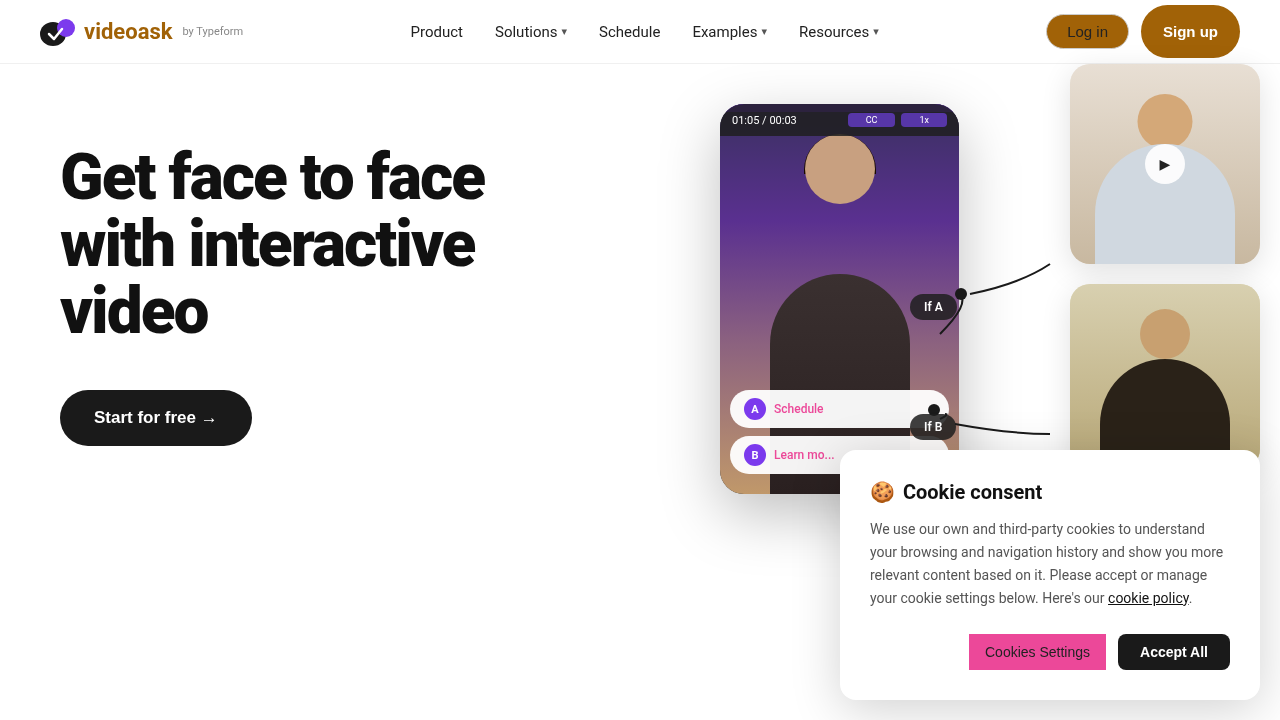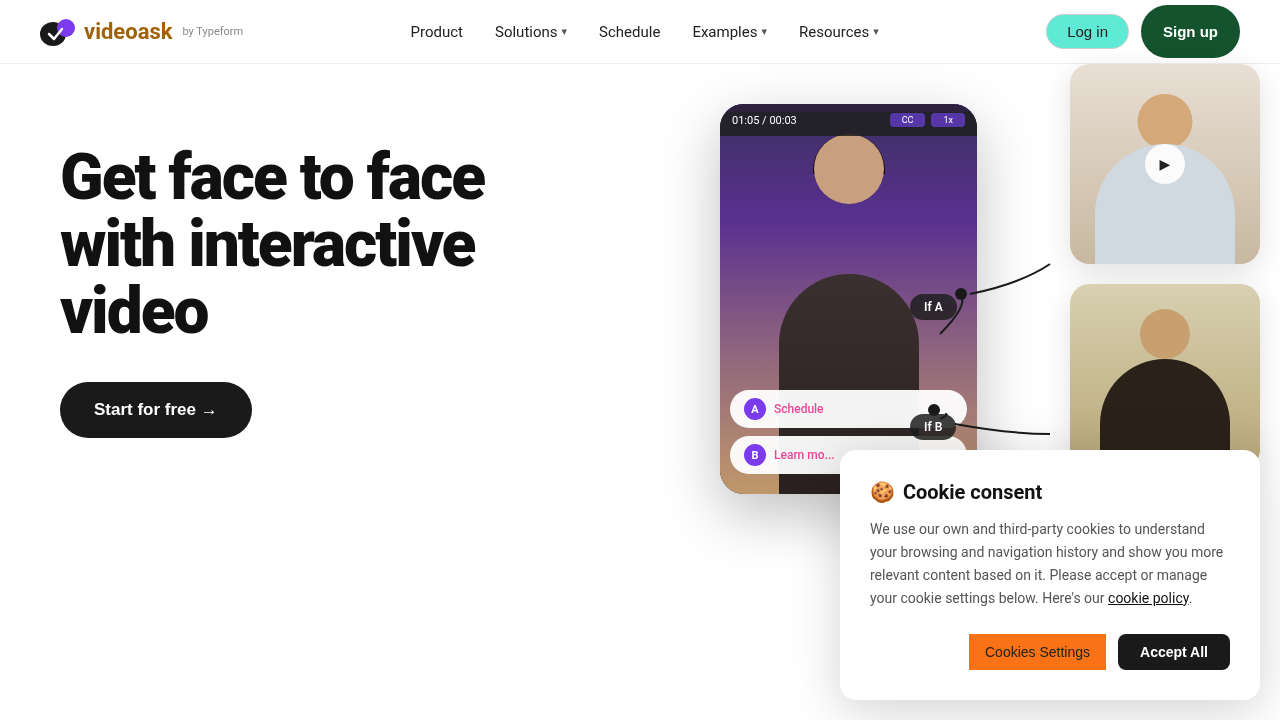--- a/index.html
+++ b/index.html
@@ -55,31 +55,31 @@
       align-items: center;
       gap: 4px;
     }
     .nav-actions {
       display: flex;
       align-items: center;
       gap: 12px;
     }
     .btn-login {
       border: 1.5px solid #ccc;
-      background: #5eead4;
+      background: #a16207;
       color: #222;
       padding: 8px 20px;
       border-radius: 50px;
       font-size: 15px;
       cursor: pointer;
       font-weight: 500;
     }
     .btn-signup {
       border: none;
-      background: #14532d;
+      background: #a16207;
       color: #fff;
       padding: 18px 22px;
       border-radius: 50px;
       font-size: 15px;
       cursor: pointer;
       font-weight: 600;
     }
     .chevron {
       font-size: 11px;
       color: #555;
@@ -95,21 +95,21 @@
     }
     .hero-text {
       flex: 0 0 500px;
       padding-top: 20px;
     }
     .hero-title {
       font-size: 64px;
       font-weight: 900;
       color: #111;
       line-height: 1.05;
-      margin-bottom: 28px;
+      margin-bottom: 36px;
       letter-spacing: -2px;
     }
     .hero-desc {
       font-size: 17px;
       color: #333;
       line-height: 1.6;
       margin-bottom: 36px;
       max-width: 400px;
     }
     .btn-start {
@@ -140,21 +140,21 @@
       width: 640px;
       height: 656px;
       overflow: visible;
     }
 
     
     .phone-mockup {
       position: absolute;
       left: 80px;
       top: 40px;
-      width: 257px;
+      width: 239px;
       height: 390px;
       border-radius: 24px;
       overflow: hidden;
       background: #222;
       box-shadow: 0 20px 60px rgba(0,0,0,0.25);
       z-index: 2;
     }
     .phone-header {
       position: absolute;
       top: 0;
@@ -174,21 +174,21 @@
     }
     .phone-controls {
       display: flex;
       gap: 6px;
       align-items: center;
     }
     .phone-controls span {
       color: #fff;
       font-size: 9px;
       background: rgba(100,60,200,0.8);
-      padding: 2px 12px;
+      padding: 2px 18px;
       border-radius: 4px;
     }
     .phone-video-bg {
       width: 100%;
       height: 100%;
       background: linear-gradient(180deg, #3a3060 0%, #5a3090 30%, #8a6080 60%, #c0986a 100%);
       position: relative;
     }
     .person-head {
       width: 70px;
@@ -406,21 +406,21 @@
     .cookie-link {
       color: #111;
       text-decoration: underline;
     }
     .cookie-actions {
       display: flex;
       justify-content: flex-end;
       gap: 12px;
     }
     .btn-cookie-settings {
-      background: #f97316;
+      background: #ec4899;
       border: none;
       color: #222;
       font-size: 14px;
       font-weight: 500;
       cursor: pointer;
       padding: 10px 16px;
     }
     .btn-accept-all {
       background: #1a1a1a;
       color: #fff;

